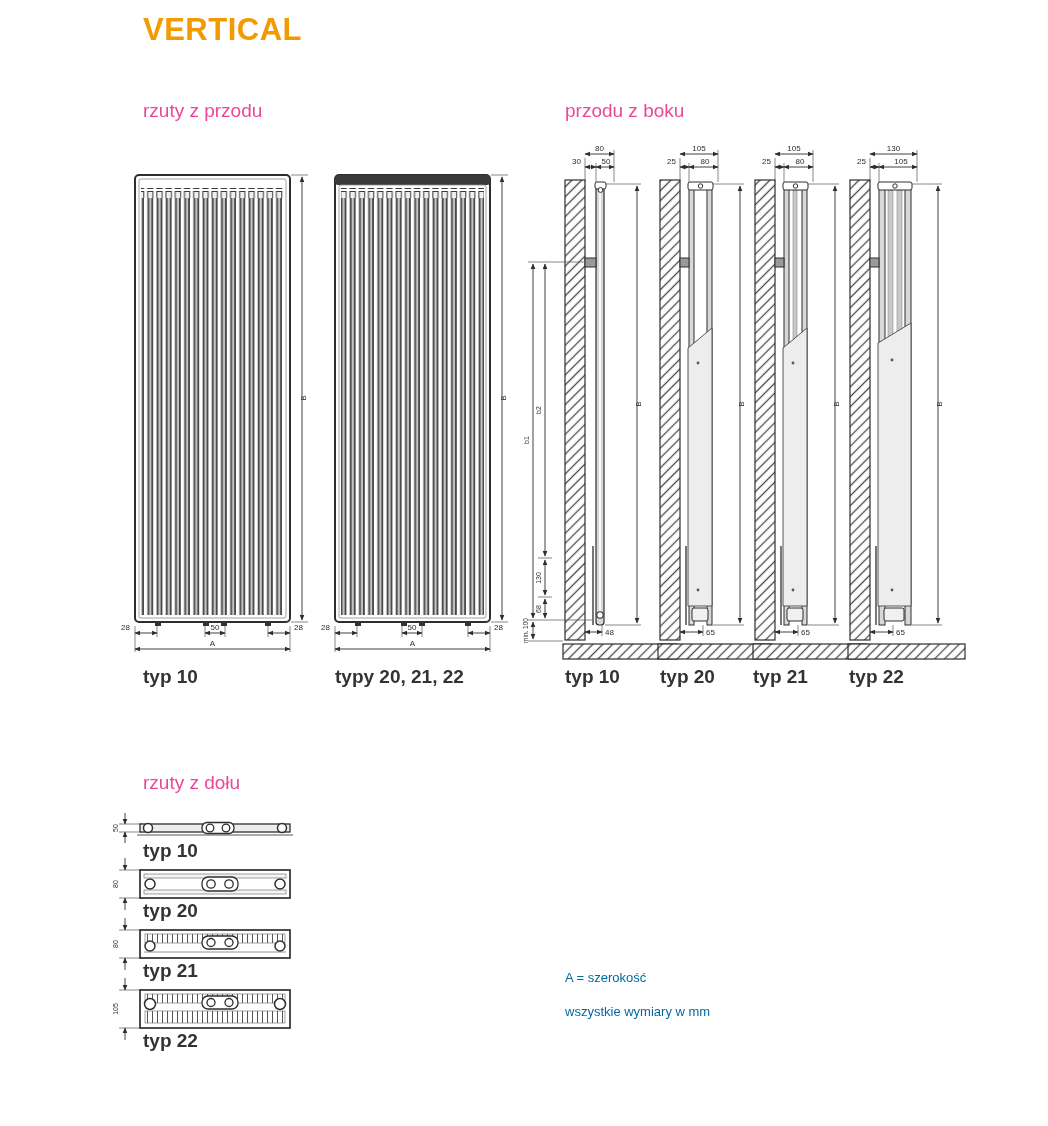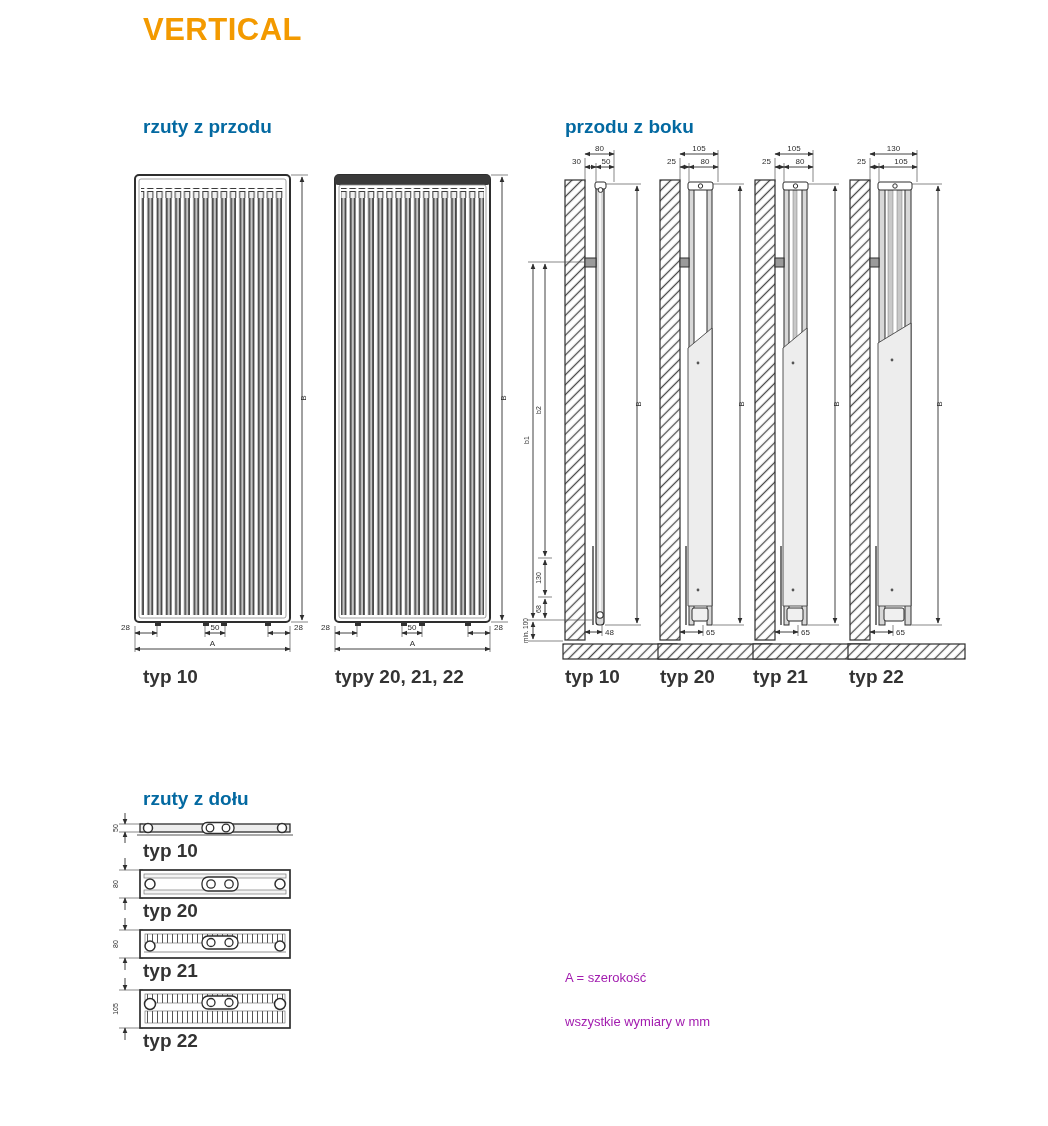--- a/index.html
+++ b/index.html
@@ -1,23 +1,23 @@
 <!DOCTYPE html>
 <html><head>
 <meta charset="utf-8">
 <style>
   html,body{margin:0;padding:0;background:#ffffff;}
   #page{position:relative;width:1048px;height:1126px;background:#ffffff;overflow:hidden;
         font-family:"Liberation Sans", sans-serif;color:#3b3b3b;}
   .abs{position:absolute;}
   .title{font-size:31px;font-weight:bold;letter-spacing:.5px;color:#F39A00;}
-  .heading{font-size:19px;font-weight:bold;color:#0369a1;margin-top:16px;}
+  .heading{font-size:19px;font-weight:normal;color:#ec4899;}
   .typlabel{font-size:19px;font-weight:bold;color:#333333;}
-  .legend{font-size:13px;color:#a21caf;line-height:20px;}
-  .legend .note{margin-top:24px;}
+  .legend{font-size:13px;color:#0369a1;line-height:20px;}
+  .legend .note{margin-top:14px;}
   svg{display:block;}
   svg text{font-family:"Liberation Sans", sans-serif;fill:#2e2e2e;}
   .d{font-size:8px;}
   .ds{font-size:7px;}
   .dxs{font-size:6.5px;}
   .dim{stroke:#2e2e2e;stroke-width:0.9;fill:none;}
   .ext{stroke:#555555;stroke-width:0.7;fill:none;}
   .ln{stroke:#2e2e2e;fill:none;}
 </style>
 </head>

